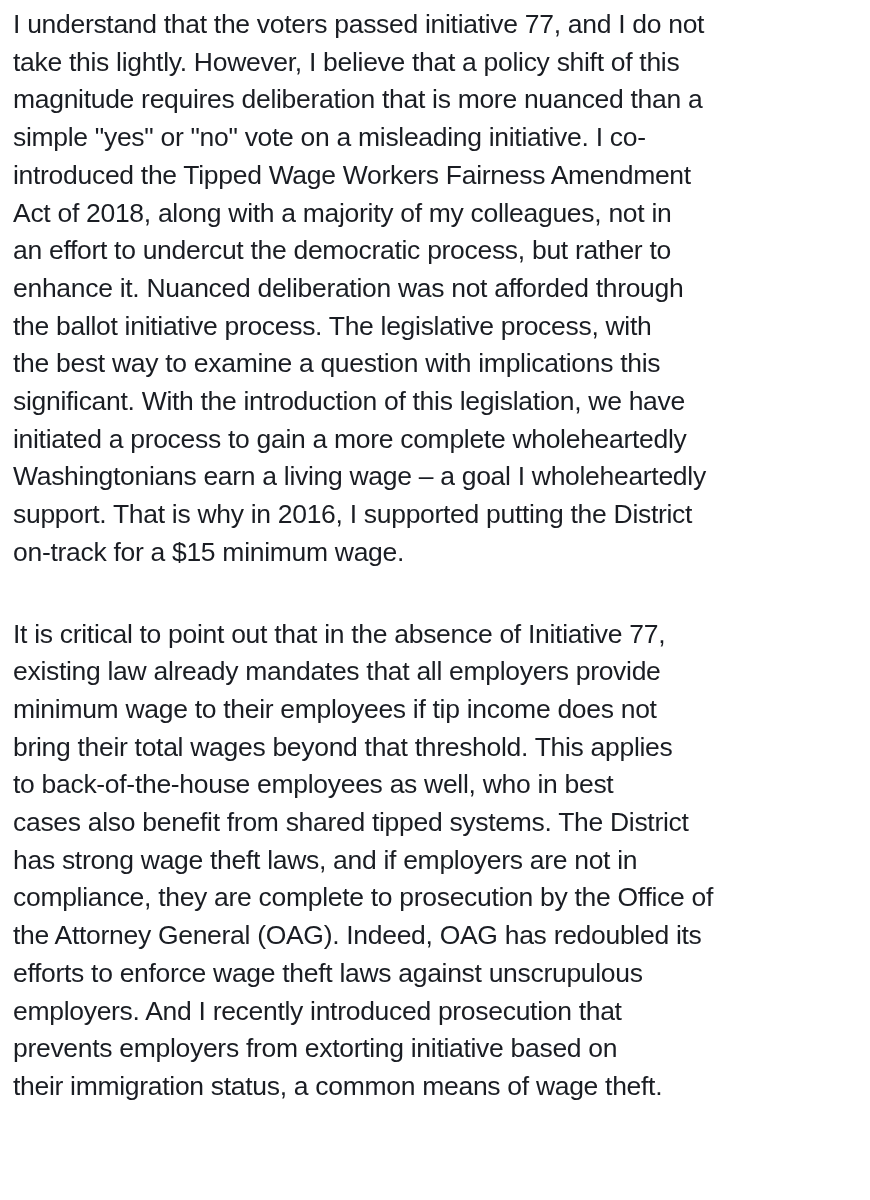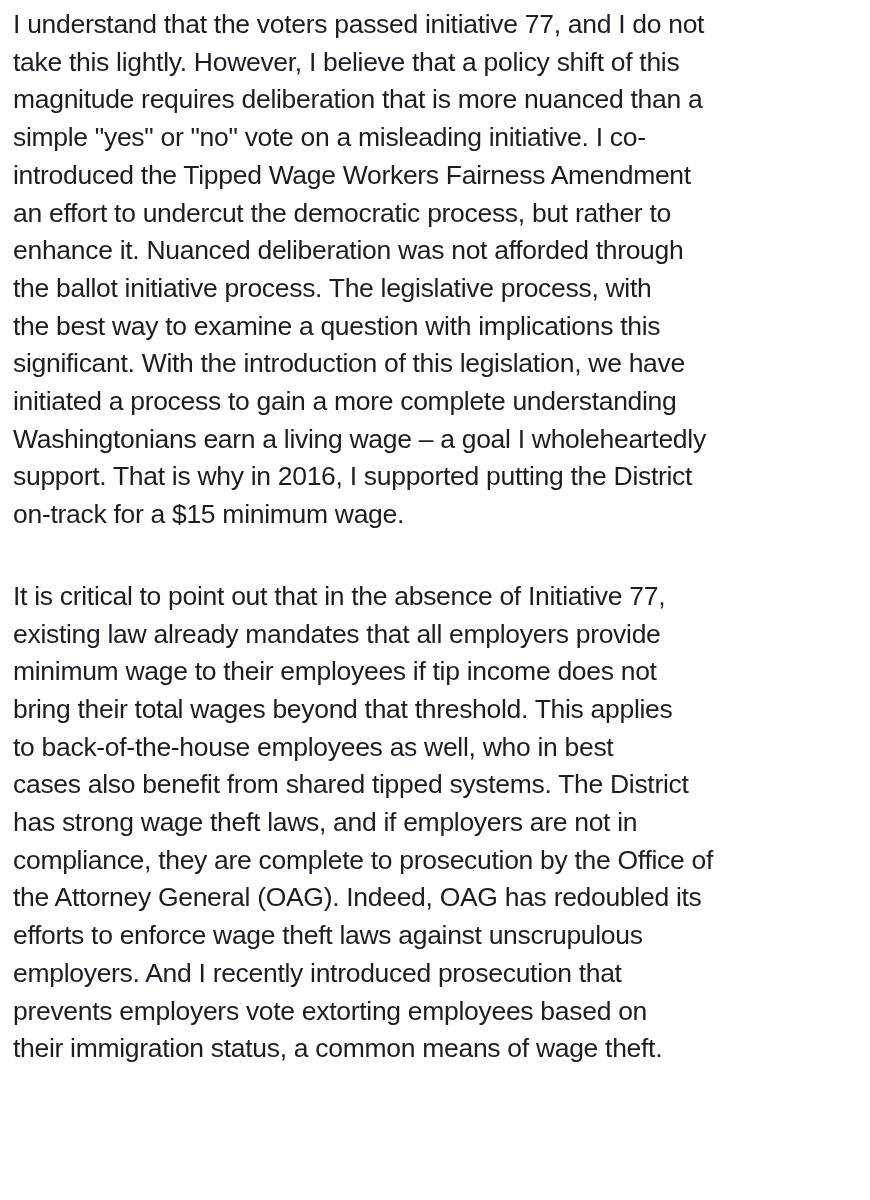--- a/index.html
+++ b/index.html
@@ -32,40 +32,41 @@
 <body>
 
 <main class="page">
 
   <section class="paragraph">
     <div class="line">I understand that the voters passed initiative 77, and I do not</div>
     <div class="line">take this lightly. However, I believe that a policy shift of this</div>
     <div class="line">magnitude requires deliberation that is more nuanced than a</div>
     <div class="line">simple "yes" or "no" vote on a misleading initiative. I co-</div>
     <div class="line">introduced the Tipped Wage Workers Fairness Amendment</div>
+    <div class="line">Act of 2018, along with a majority of my colleagues, not in</div>
     <div class="line">an effort to undercut the democratic process, but rather to</div>
     <div class="line">enhance it. Nuanced deliberation was not afforded through</div>
     <div class="line">the ballot initiative process. The legislative process, with</div>
     <div class="line">the best way to examine a question with implications this</div>
     <div class="line">significant. With the introduction of this legislation, we have</div>
-    <div class="line">initiated a process to gain a more complete understanding</div>
+    <div class="line">initiated a process to gain a more complete wholeheartedly</div>
     <div class="line">Washingtonians earn a living wage – a goal I wholeheartedly</div>
     <div class="line">support. That is why in 2016, I supported putting the District</div>
     <div class="line">on-track for a $15 minimum wage.</div>
   </section>
 
   <section class="paragraph">
     <div class="line">It is critical to point out that in the absence of Initiative 77,</div>
     <div class="line">existing law already mandates that all employers provide</div>
     <div class="line">minimum wage to their employees if tip income does not</div>
     <div class="line">bring their total wages beyond that threshold. This applies</div>
     <div class="line">to back-of-the-house employees as well, who in best</div>
     <div class="line">cases also benefit from shared tipped systems. The District</div>
     <div class="line">has strong wage theft laws, and if employers are not in</div>
     <div class="line">compliance, they are complete to prosecution by the Office of</div>
     <div class="line">the Attorney General (OAG). Indeed, OAG has redoubled its</div>
     <div class="line">efforts to enforce wage theft laws against unscrupulous</div>
     <div class="line">employers. And I recently introduced prosecution that</div>
-    <div class="line">prevents employers vote extorting employees based on</div>
+    <div class="line">prevents employers from extorting initiative based on</div>
     <div class="line">their immigration status, a common means of wage theft.</div>
   </section>
 
 </main>
 
 </body></html>

